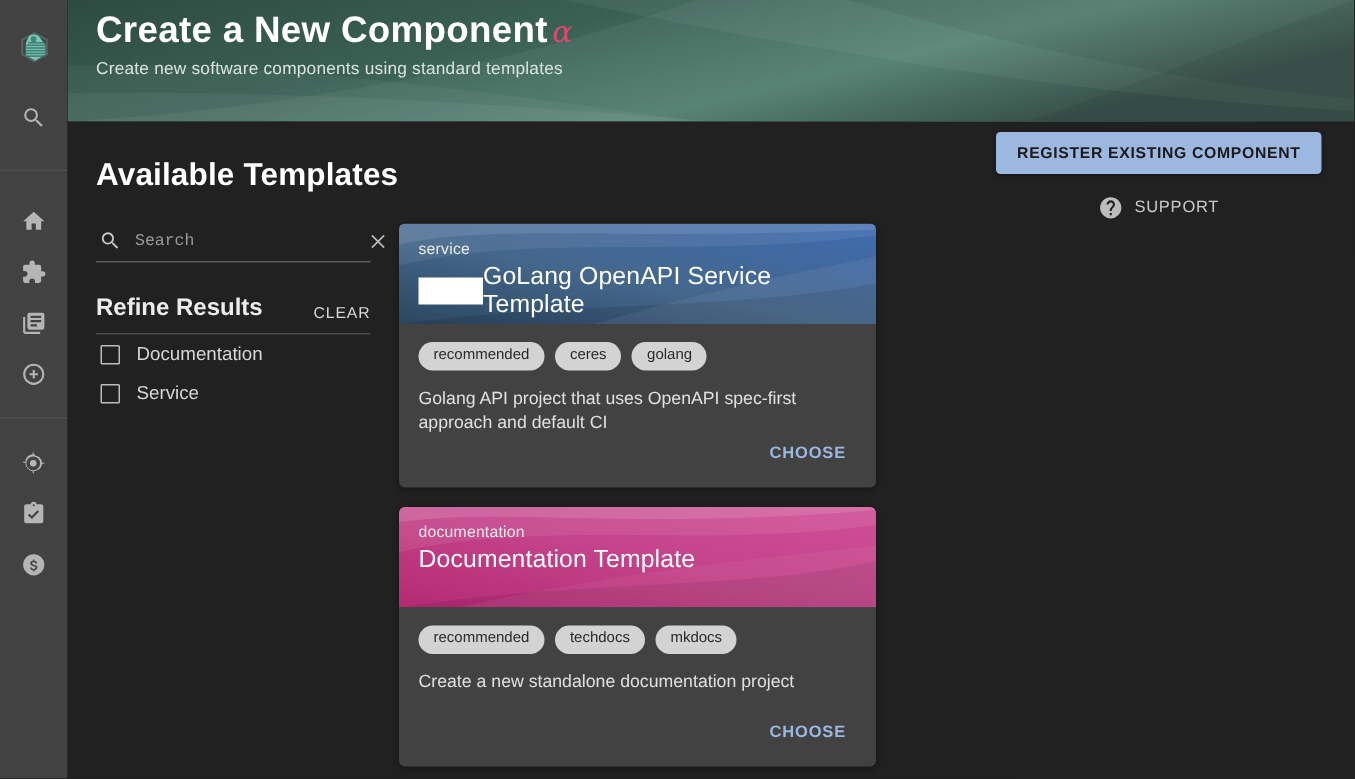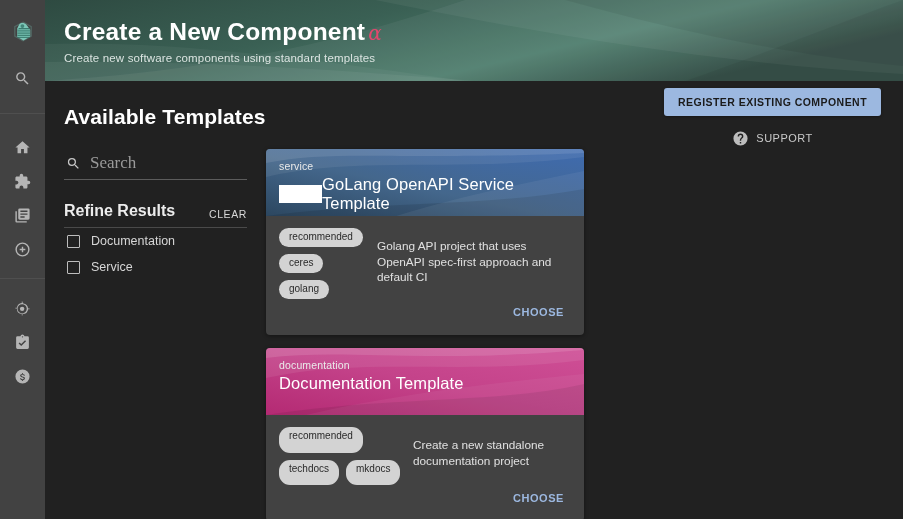--- a/index.html
+++ b/index.html
@@ -33,21 +33,21 @@
 
   
   .main { flex: 1 1 auto; height: 519px; position: relative; overflow: hidden; background: #212121; }
 
   
   .page-header {
     position: relative;
     height: 81px;
     overflow: hidden;
     background: linear-gradient(100deg, #2f4c43 0%, #3b6155 45%, #4e7b6c 75%, #2f4c43 100%);
-    padding: 17px 0 0 19px;
+    padding: 6px 0 0 19px;
   }
   .hdr-waves { position:absolute; inset:0; }
   .page-title {
     position: relative;
     font-size: 24.5px; font-weight: bold; color: #ffffff;
     letter-spacing: .2px;
     line-height: 30px;
     z-index: 2;
   }
   .alpha {
@@ -91,21 +91,21 @@
 
   
   .search-wrap {
     display: flex; align-items: center; gap: 9px;
     border-bottom: 1px solid #5c5c5c;
     padding: 4px 2px 6px 2px;
     margin-bottom: 13px;
   }
   .search-input {
     flex: 1 1 auto; background: transparent; border: none; outline: none;
-    color: #e3e3e3; font-size: 17px; font-family: Liberation Serif, serif;
+    color: #e3e3e3; font-size: 11px; font-family: Liberation Mono, monospace;
   }
   .search-input::placeholder { color: #9a9a9a; }
   .icon-btn { cursor: pointer; display:flex; align-items:center; }
 
   
   .panel {
     background: #2b2b2b;
     border-radius: 3px;
     padding: 11px 11px 13px 11px;
     box-shadow: 0 1px 2px rgba(0,0,0,.3);
@@ -158,21 +158,21 @@
     padding: 11px 14px 0 13px;
   }
   .tcard-head .waves { position: absolute; inset: 0; }
   .tcard-kind {
     position: relative; z-index: 2;
     font-size: 10.5px; color: #eaeaea; letter-spacing: .15px;
   }
   .tcard-title-row { position: relative; z-index: 2; display:flex; align-items:center; margin-top: 3px; }
   .tcard-imgph { width: 43px; height: 18px; background: #ffffff; flex: 0 0 43px; }
   .tcard-title { font-size: 16.5px; color: #ffffff; letter-spacing: .1px; }
-  .tcard-body { padding: 12px 13px 0 13px; flex: 1 1 auto; display:flex; flex-direction: row; }
+  .tcard-body { padding: 12px 13px 0 13px; flex: 1 1 auto; display:flex; flex-direction: column; }
   .chips { display: flex; gap: 7px; flex-wrap: wrap; }
   .chip {
     background: #d3d3d3; color: #2a2a2a;
     border-radius: 11px; font-size: 10px;
     padding: 4px 10px 5px 10px;
     cursor: pointer;
     line-height: 1;
   }
   .tcard-desc { margin-top: 11px; font-size: 11.8px; color: #e0e0e0; line-height: 15.5px; }
   .tcard-actions { display:flex; justify-content: flex-end; padding: 0 12px 10px 17px; }

